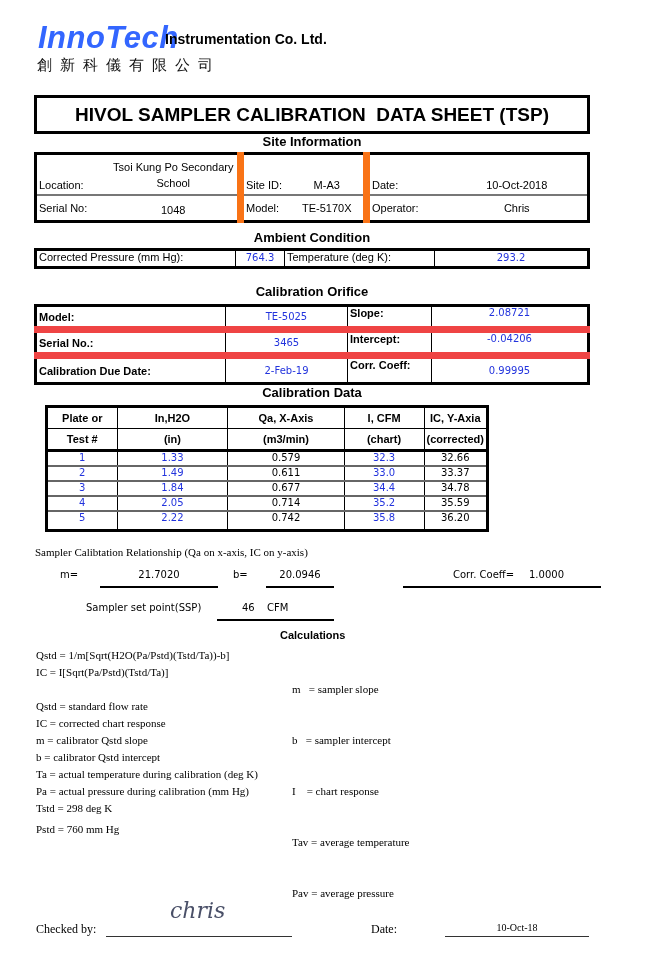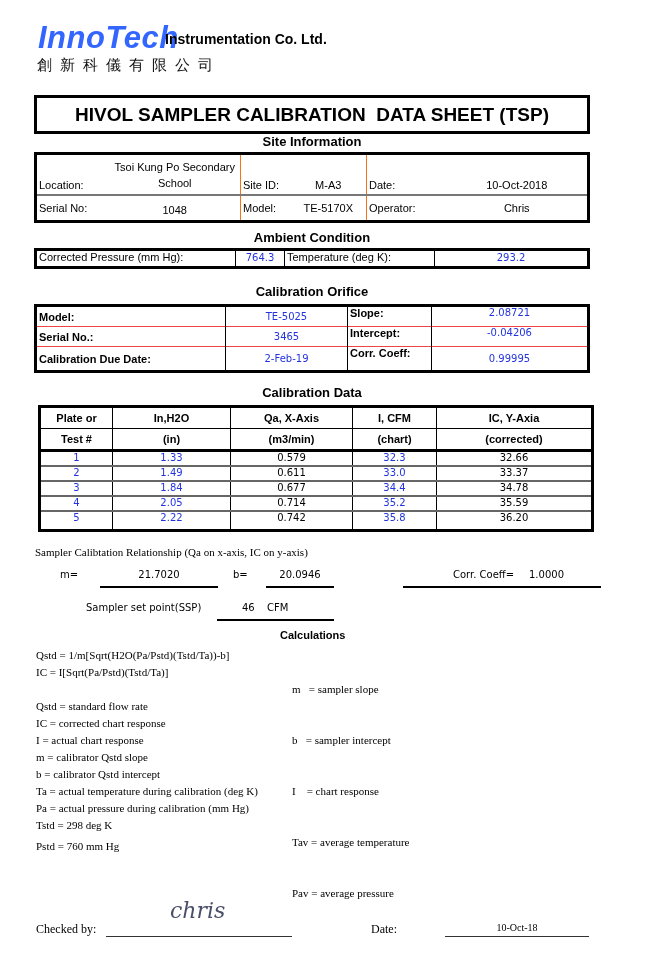--- a/index.html
+++ b/index.html
@@ -18,31 +18,31 @@
 
   
   table { border-collapse: collapse; position: absolute; font-family: "Liberation Sans", sans-serif; }
   table.frame { border: 3px solid #000; }
   td { padding: 0 2px; font-size: 11px; white-space: nowrap; }
   .blue { color: #2233dd; font-family: "DejaVu Sans", sans-serif; font-size: 10px; }
   .c { text-align: center; }
   .bold { font-weight: bold; }
 
   
-  #site td { border-left: 1px solid #f97316; height: 21px; }
+  #site td { border-left: 7px solid #f97316; height: 21px; }
   #site td.nolb { border-left: none; }
   #site tr.r1 td { height: 36px; vertical-align: bottom; padding-bottom: 3px; }
   #site tr.r2 td { border-top: 2px solid #777; }
 
   
   #ambient td { border-left: 1px solid #000; height: 15px; vertical-align: top; line-height: 13px; }
 
   
   #orifice td { border-left: 1px solid #000; height: 19px; }
-  #orifice tr + tr td { border-top: 1px solid #ef4444; }
+  #orifice tr + tr td { border-top: 7px solid #ef4444; }
 
   
   #cal td { border-left: 1px solid #000; text-align: center; }
   #cal tr.h td { height: 20px; font-weight: bold; font-size: 11px; }
   #cal tr.h2 td { border-top: 1px solid #000; }
   #cal tr.d td { height: 13px; line-height: 12px; border-top: 2px solid #666; vertical-align: top; font-size: 10px; font-family: "DejaVu Sans", sans-serif; }
   #cal tr.d.first td { border-top: 3px solid #000; }
   #cal tr.d.last td { height: 17px; }
 
   .serif { font-family: "Liberation Serif", serif; font-size: 11px; }
@@ -134,21 +134,21 @@
   <tr>
     <td class="bold" style="border-left:none; height:23px;">Calibration Due Date:</td>
     <td class="c blue">2-Feb-19</td>
     <td class="bold" style="vertical-align:top;">Corr. Coeff:</td>
     <td class="c blue">0.99995</td>
   </tr>
 </tbody>
   </table>
 
 <div class="abs section-title" style="top:385px;">Calibration Data</div>
-<table id="cal" class="frame" style="left:38px; top:405px; width:556px;">
+<table id="cal" class="frame" style="left:45px; top:405px; width:444px;">
   <colgroup>
       <col style="width:73px">
       <col style="width:118px">
       <col style="width:122px">
       <col style="width:84px">
       <col>
     </colgroup>
   <tbody>
       <tr class="h">
     <td style="border-left:none;">Plate or</td>
@@ -222,21 +222,20 @@
 <div class="abs uline" style="left:217px; top:619px; width:117px;"></div>
 
 <div class="abs bold" style="left:280px; top:629px; font-size:11px;">Calculations</div>
 
 <div class="abs calc-line" style="left:36px; top:647px; width:260px;">
   <div>Qstd = 1/m[Sqrt(H2O(Pa/Pstd)(Tstd/Ta))-b]</div>
   <div>IC = I[Sqrt(Pa/Pstd)(Tstd/Ta)]</div>
   <div style="height:17px;"></div>
   <div>Qstd = standard flow rate</div>
   <div>IC = corrected chart response</div>
-  <div>I = actual chart response</div>
   <div>m  = calibrator Qstd slope</div>
   <div>b  = calibrator Qstd intercept</div>
   <div>Ta = actual temperature during calibration (deg K)</div>
   <div>Pa = actual pressure during calibration (mm Hg)</div>
   <div>Tstd = 298 deg K</div>
   <div style="margin-top:4px;">Pstd = 760 mm Hg</div>
 </div>
 
 <div class="abs calc-line" style="left:292px; top:647px; white-space:pre;">
   <div>m   = sampler slope</div>

